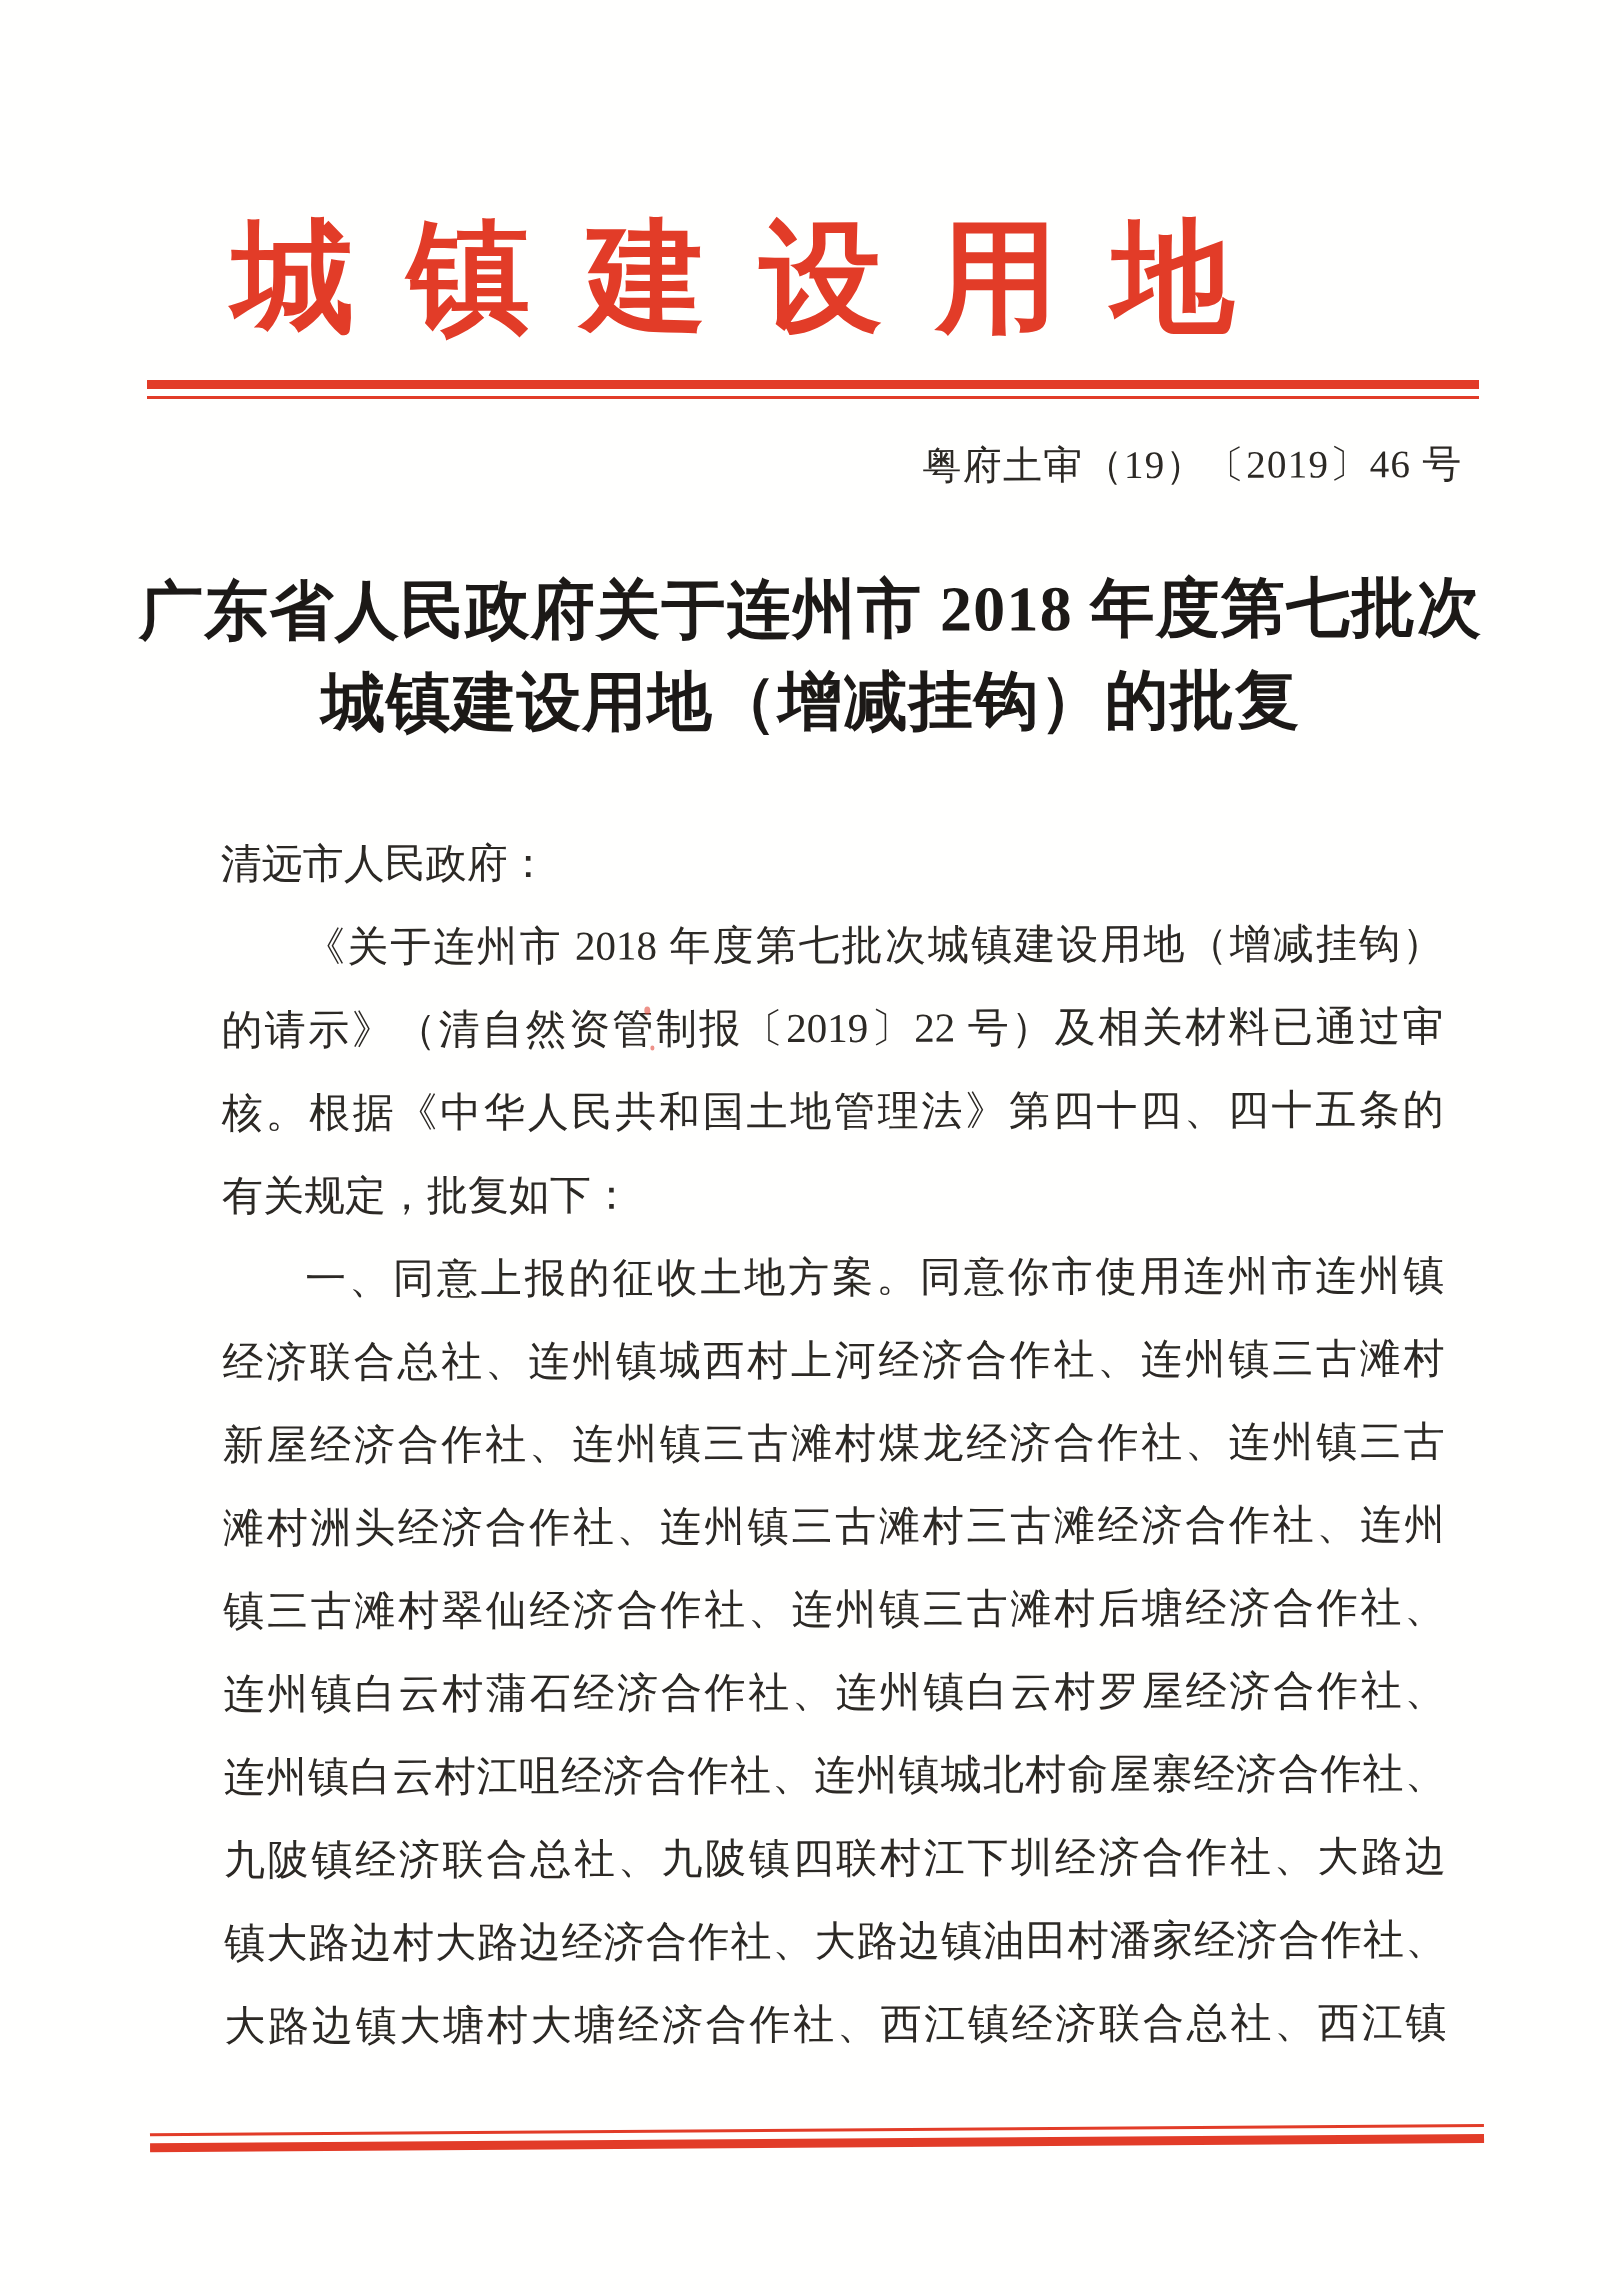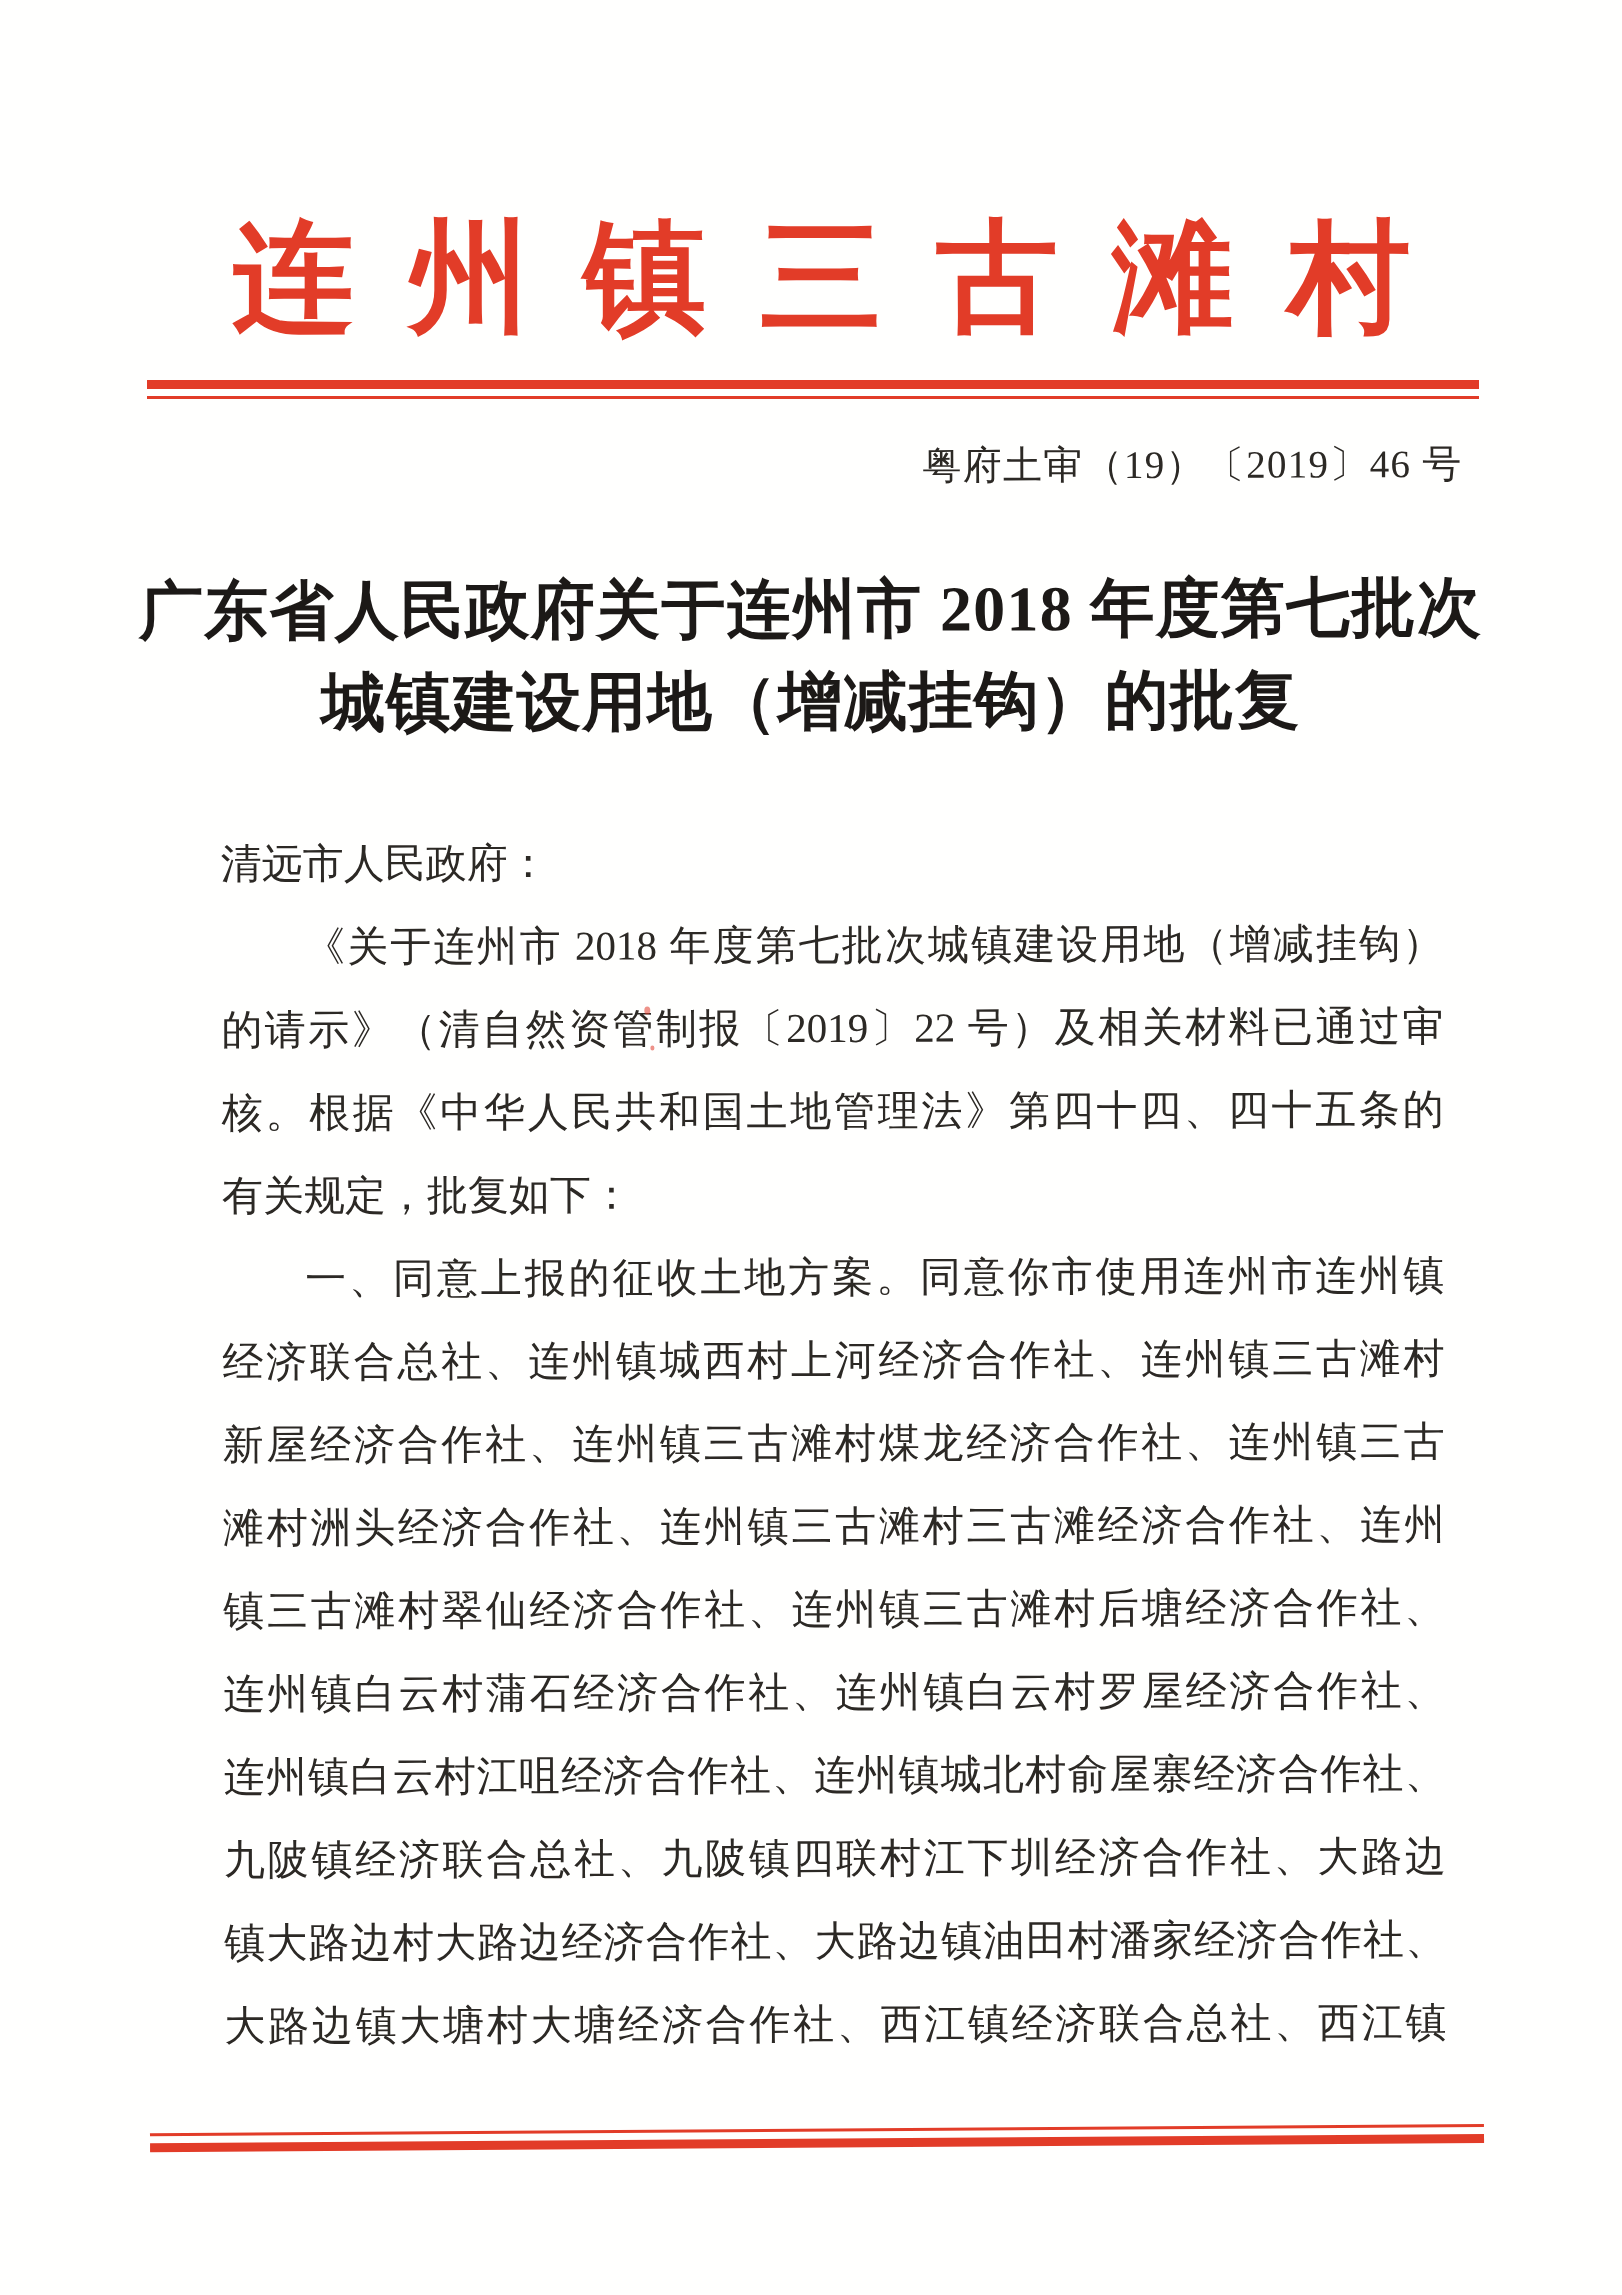--- a/index.html
+++ b/index.html
@@ -94,21 +94,21 @@
   
   .speck{position:absolute;border-radius:50%;background:rgba(224,56,40,0.55);}
   .speck-a{left:644px;top:1006px;width:6px;height:8px;}
   .speck-b{left:650px;top:1045px;width:4px;height:4.6px;}
 </style>
 </head>
 <body>
 
 <div class="page">
 
-  <div class="masthead">连州镇三古滩村</div>
+  <div class="masthead">城镇建设用地</div>
 
   <div class="rule rule-top-thick"></div>
   <div class="rule rule-top-thin"></div>
 
   <div class="content-tilt">
 
     <div class="doc-number">粤府土审（19）〔2019〕46 号</div>
 
     <div class="doc-title">
       <div>广东省人民政府关于连州市 2018 年度第七批次</div>

